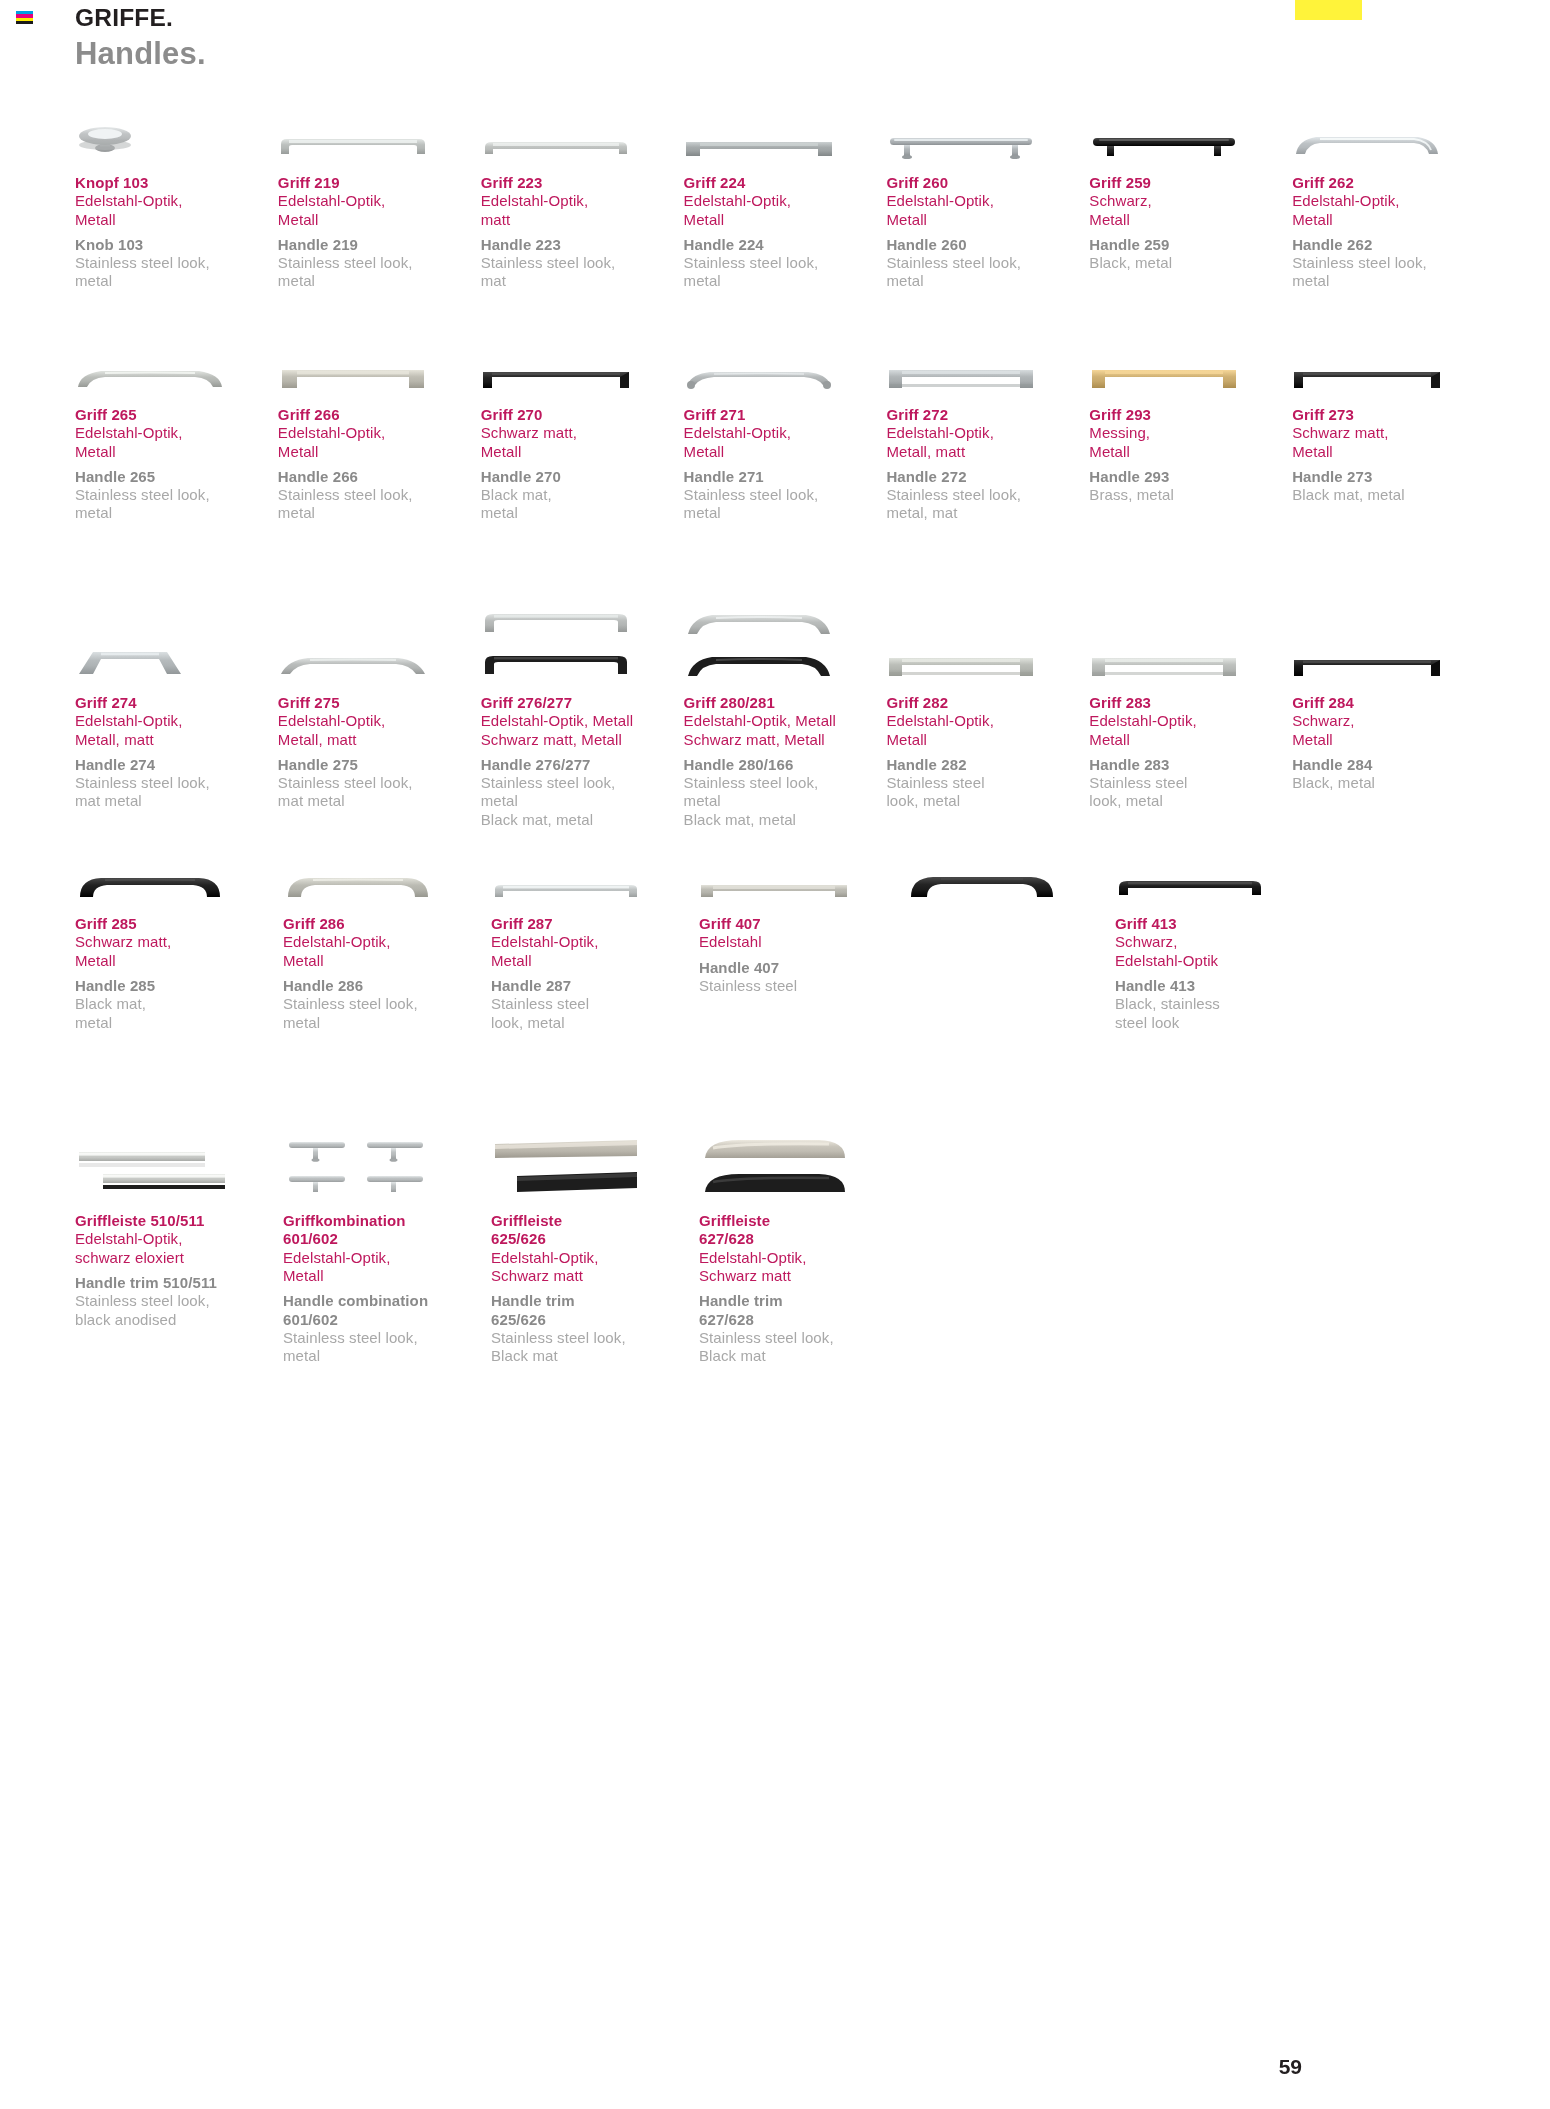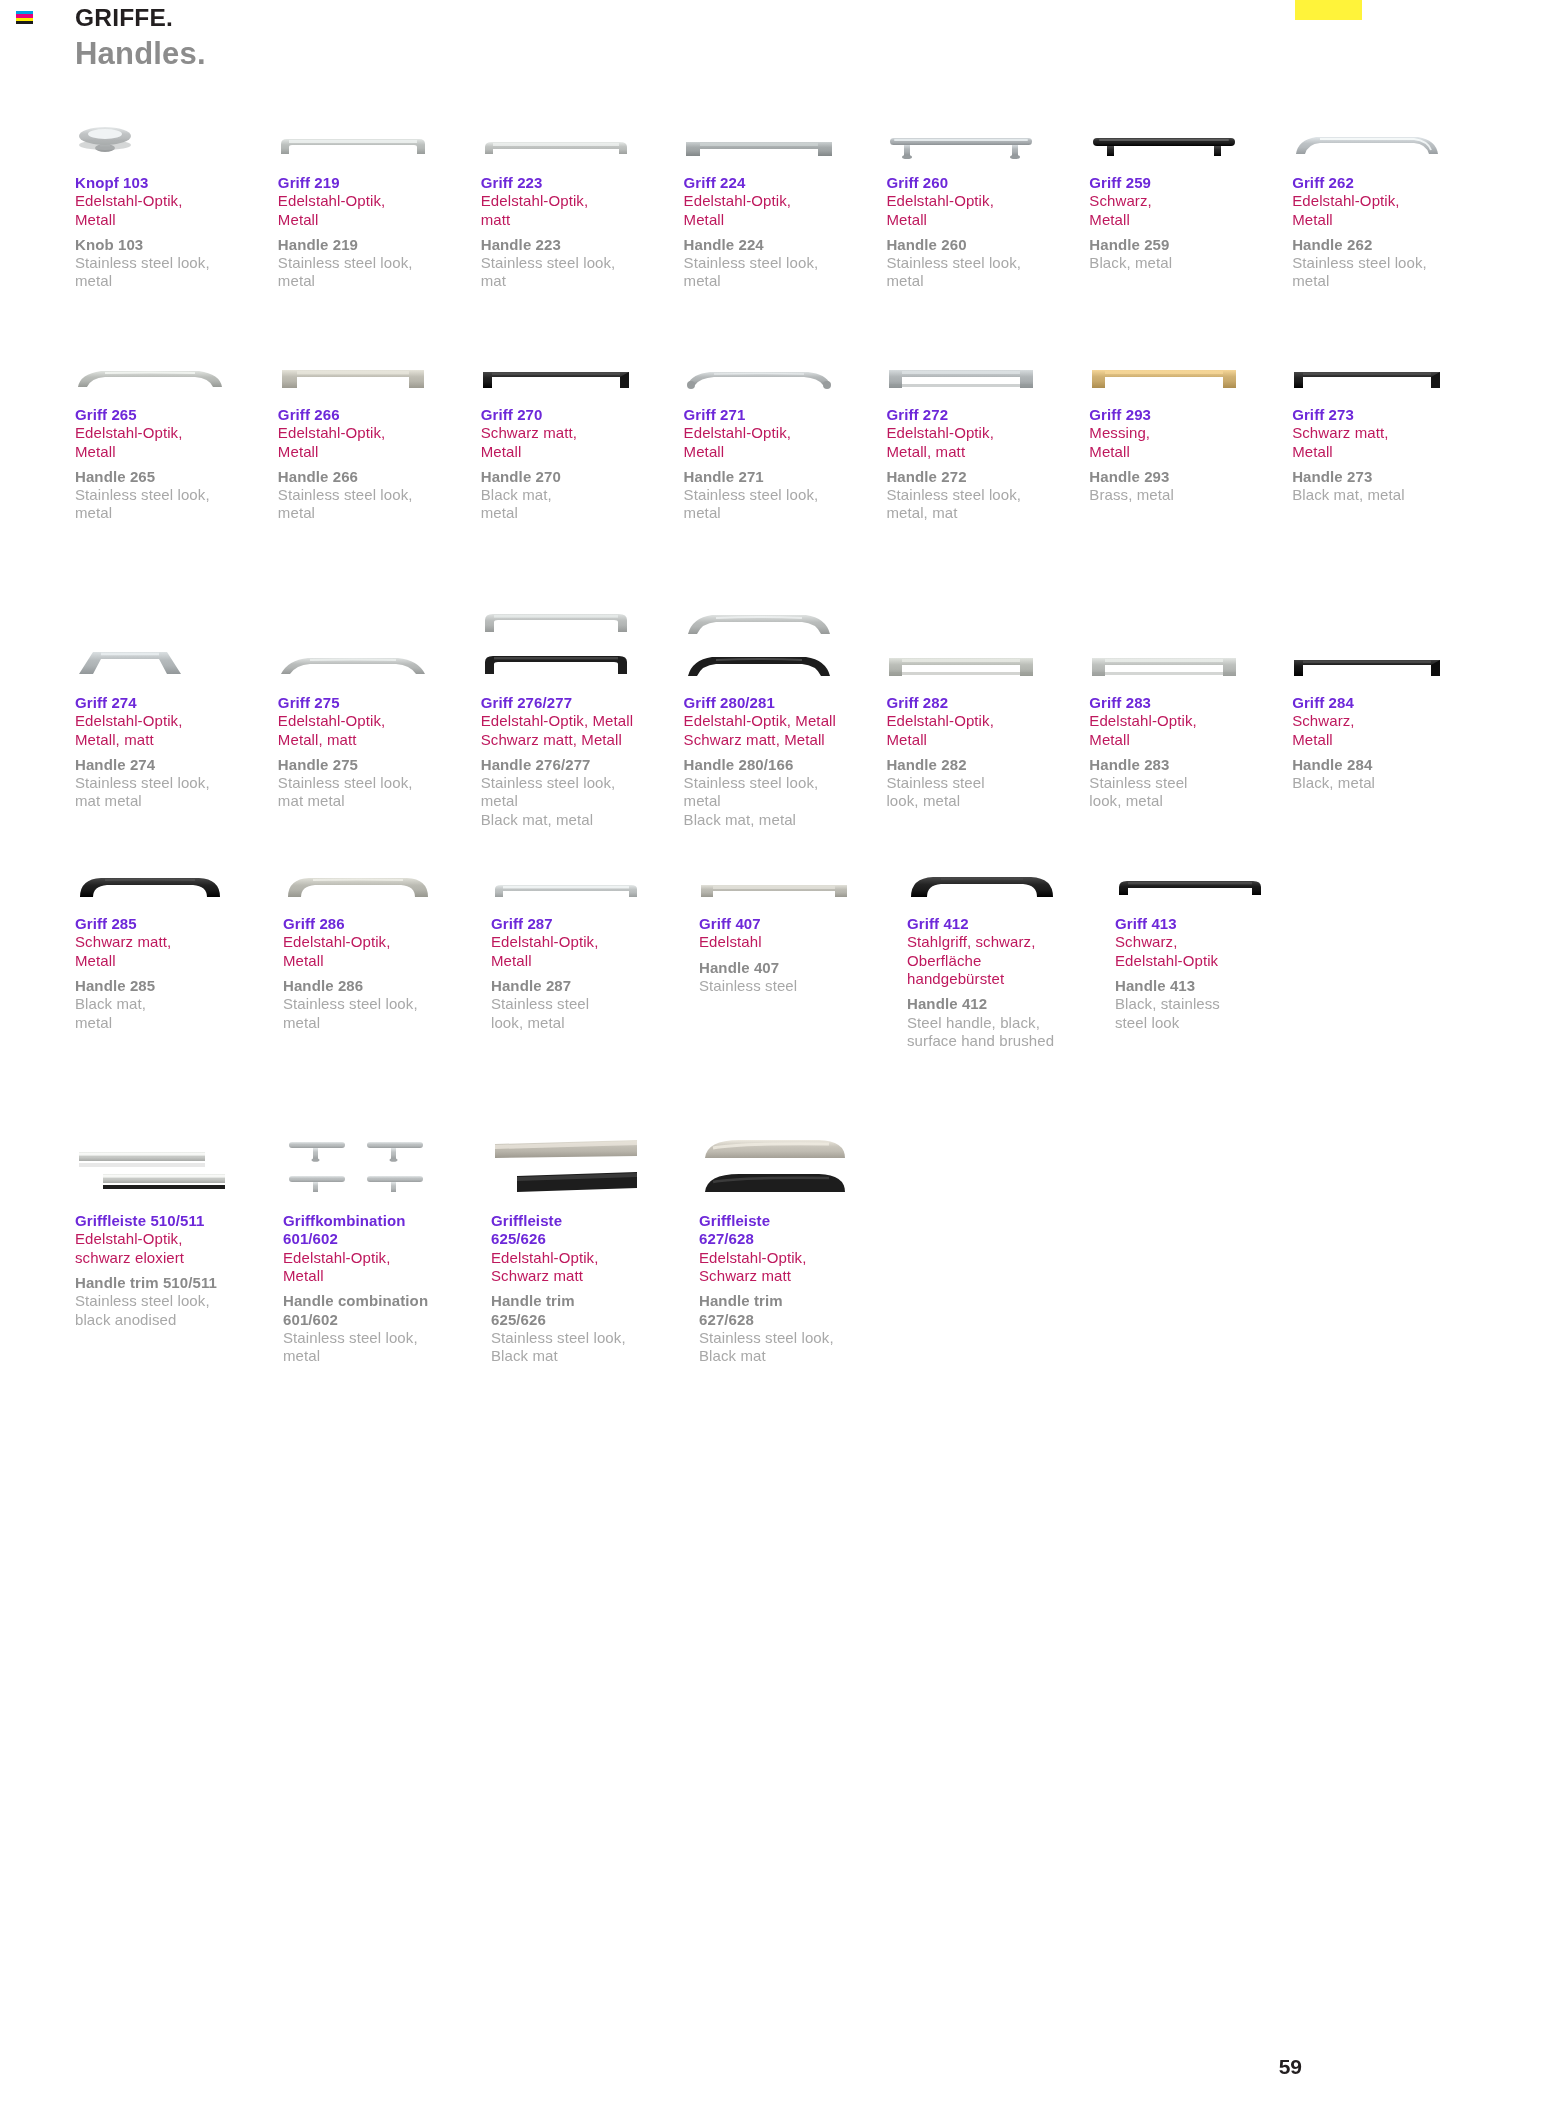--- a/index.html
+++ b/index.html
@@ -92,21 +92,21 @@
     padding-bottom: 2px;
   }
   .media.tall { height: 120px; }
   .media.xtall { height: 116px; }
 
   .caption { padding-top: 12px; }
 
   .name-de {
     font-size: 15px;
     font-weight: bold;
-    color: #6d28d9;
+    color: #be185d;
     line-height: 1.22;
     letter-spacing: 0.1px;
   }
   .desc-de {
     font-size: 15px;
     font-weight: normal;
     color: #be185d;
     line-height: 1.22;
     letter-spacing: 0.1px;
     white-space: pre-line;
@@ -792,29 +792,20 @@
          <linearGradient id="g-bar-thick-black" x1="0" y1="0" x2="0" y2="1">
            <stop offset="0%" stop-color="#494949"></stop>
            <stop offset="38%" stop-color="#242424"></stop>
            <stop offset="62%" stop-color="#1c1c1c"></stop>
            <stop offset="100%" stop-color="#000000"></stop>
          </linearGradient>
        </defs>
         <path d="M4 26 Q4 7 26 6 L124 6 Q146 7 146 26 L130 26 Q130 14 116 13 L34 13 Q20 14 20 26 Z" fill="url(#g-bar-thick-black)"></path>
         <path d="M34 8 Q75 7 116 8" stroke="#4a4a4a" stroke-width="2.2" fill="none" opacity=".6"></path>
             </svg>
-          </div>
-          <div class="caption">
-            <div class="name-de" style="white-space: pre-line;">Griff 412</div>
-            <div class="desc-de">Stahlgriff, schwarz,
-Oberfläche
-handgebürstet</div>
-            <div class="name-en">Handle 412</div>
-            <div class="desc-en">Steel handle, black,
-surface hand brushed</div>
           </div>
         </div>
         <div class="cell">
           <div class="media">
             <svg class="art" width="150" height="26" viewBox="0 0 150 26" xmlns="http://www.w3.org/2000/svg">
        <defs>
          <linearGradient id="g-bar-black-slim" x1="0" y1="0" x2="0" y2="1">
            <stop offset="0%" stop-color="#414141"></stop>
            <stop offset="38%" stop-color="#1c1c1c"></stop>
            <stop offset="62%" stop-color="#141414"></stop>

